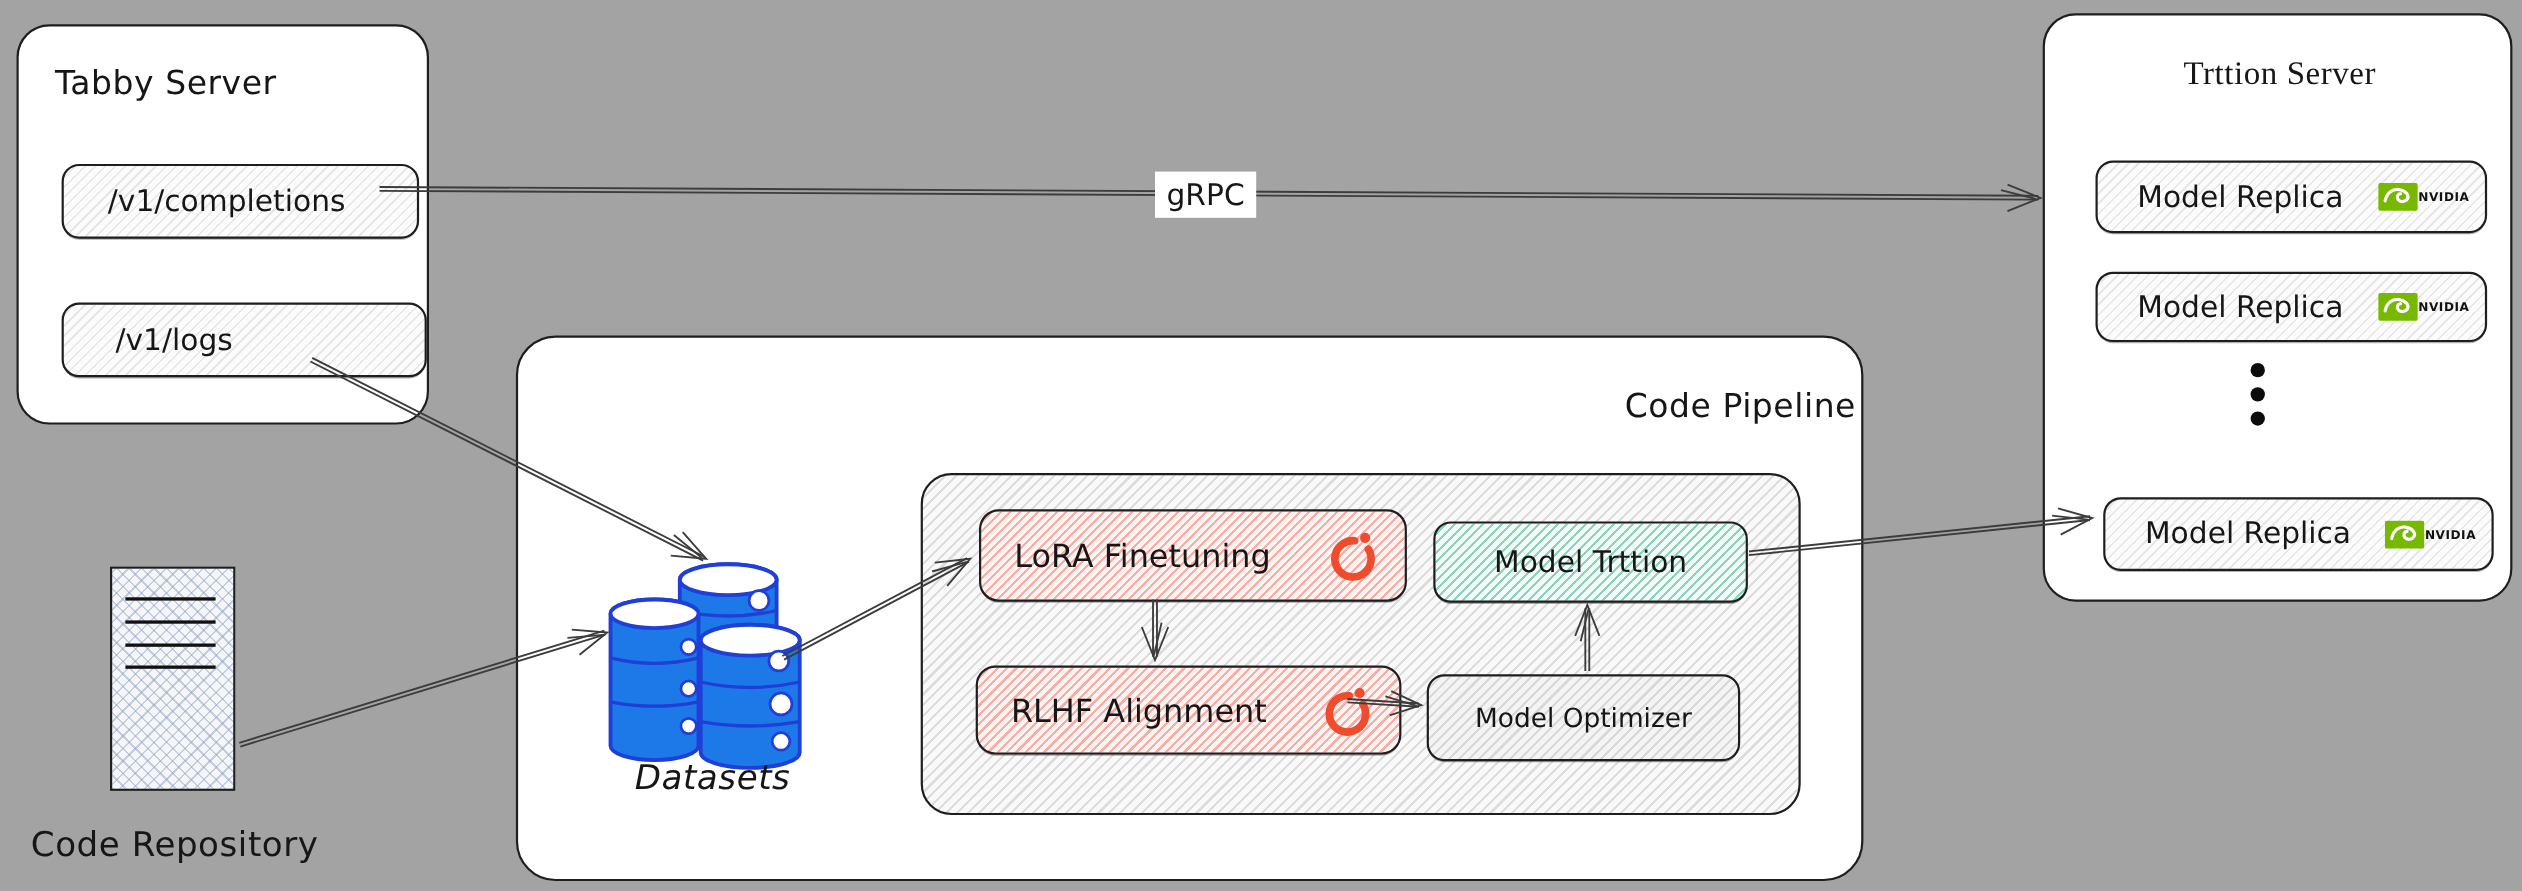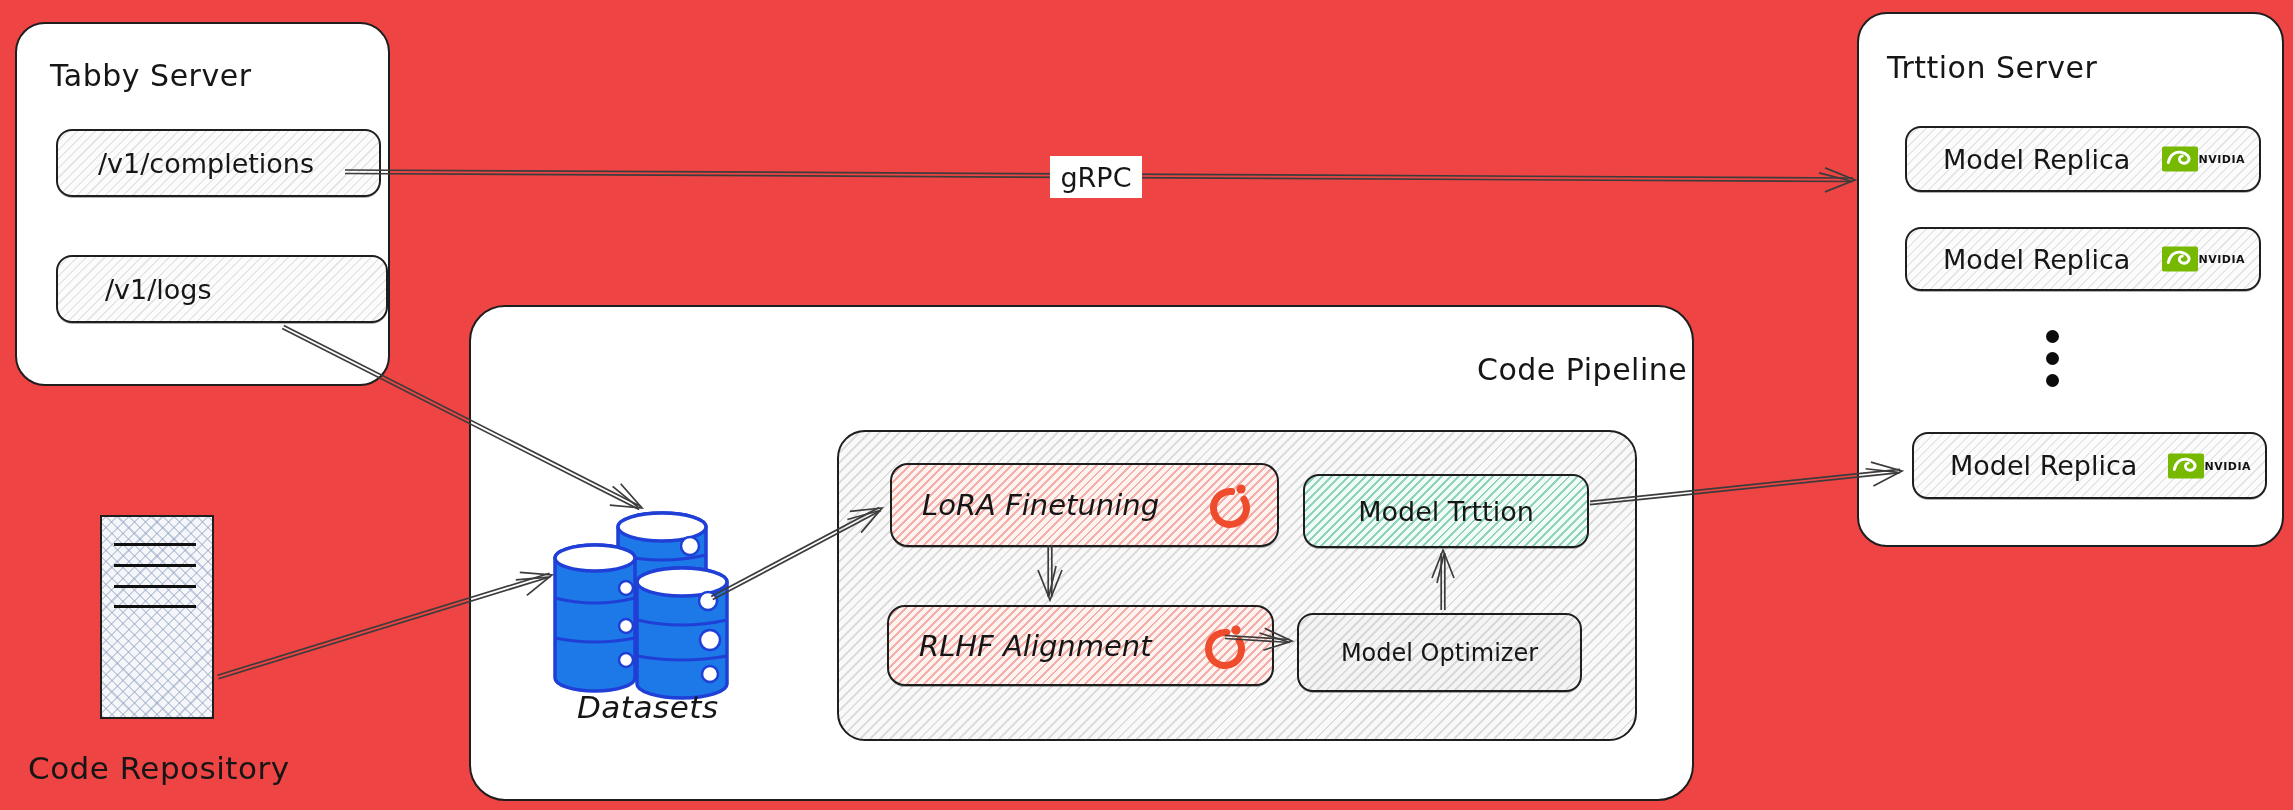--- a/index.html
+++ b/index.html
@@ -1,30 +1,30 @@
 <!DOCTYPE html>
 <html><head>
 <meta charset="utf-8">
 <style>
   html,body{margin:0;padding:0;background:#ffffff;}
-  #canvas{position:relative;width:2293px;height:810px;background:#ef4444;overflow:hidden;
+  #canvas{position:relative;width:2293px;height:810px;background:#a3a3a3;overflow:hidden;
     font-family:"DejaVu Sans","Liberation Sans",sans-serif;color:#161616;}
 
   .abs{position:absolute;}
   .node-box{position:absolute;border:2.5px solid #1e1e1e;border-radius:30px;background:#fff;z-index:2;}
   .pill{position:absolute;border:2px solid #1e1e1e;border-radius:16px;display:flex;align-items:center;
     z-index:3;box-shadow:0 2px 0 -1px rgba(30,30,30,.35);}
   .pill .lbl{font-size:27px;white-space:nowrap;}
   .title{position:absolute;font-size:30px;white-space:nowrap;z-index:3;letter-spacing:.5px;}
 
   
-  .hatch-faint{background:repeating-linear-gradient(135deg,rgba(120,120,120,.16) 0 1.5px,transparent 1.5px 6.5px),#fcfcfc;}
+  .hatch-faint{background:repeating-linear-gradient(135deg,rgba(120,120,120,.16) 0 1.5px,transparent 1.5px 6.5px),#fcfcfc;margin-top:20px;}
   .hatch-gray{background:repeating-linear-gradient(135deg,rgba(110,110,110,.20) 0 2px,transparent 2px 7px),#f9f9f9;}
   .hatch-gray-lt{background:repeating-linear-gradient(135deg,rgba(120,120,120,.22) 0 2px,transparent 2px 6.5px),#f4f4f4;}
-  .hatch-pink{background:repeating-linear-gradient(135deg,rgba(238,100,88,.48) 0 2px,transparent 2px 6px),#fdf3f1;font-style:italic;}
+  .hatch-pink{background:repeating-linear-gradient(135deg,rgba(238,100,88,.48) 0 2px,transparent 2px 6px),#fdf3f1;}
   .hatch-green{background:repeating-linear-gradient(135deg,rgba(47,174,122,.50) 0 2px,transparent 2px 6px),#f1fbf7;}
   .hatch-cross{background:
      repeating-linear-gradient(45deg,rgba(130,150,185,.42) 0 1.5px,transparent 1.5px 8px),
      repeating-linear-gradient(-45deg,rgba(130,150,185,.42) 0 1.5px,transparent 1.5px 8px),#f4f6f9;}
 
   #connector-layer{position:absolute;left:0;top:0;z-index:4;pointer-events:none;}
   #connector-layer path, #connector-layer line{stroke:#3c3c3c;stroke-width:1.7;fill:none;}
 
   
   #code-repo-icon{left:100px;top:515px;width:110px;height:200px;border:2.5px solid #1e1e1e;z-index:2;}
@@ -191,21 +191,21 @@
       <path d="M97 132 Q142 142 187 132" fill="none" stroke-width="3"></path>
       <path d="M97 168 Q142 176 187 168" fill="none" stroke-width="3"></path>
       <circle cx="168" cy="113" r="9" fill="#ffffff" stroke-width="2.5"></circle>
       <circle cx="170" cy="152" r="10" fill="#ffffff" stroke-width="2.5"></circle>
       <circle cx="170" cy="186" r="8" fill="#ffffff" stroke-width="2.5"></circle>
     </g>
   </svg>
   <div class="title" style="left:577px;top:689px;font-size:31px;font-style:italic;">Datasets</div>
 
   <div class="node-box" style="left:1857px;top:12px;width:423px;height:531px;"></div>
-  <div class="title" style="left:1887px;top:50px;">Trttion Server</div>
+  <div class="title" style="left:1985px;top:50px;font-family:Liberation Serif, serif;">Trttion Server</div>
 
   <div class="pill hatch-faint" style="left:1905px;top:126px;width:302px;height:62px;padding:0 14px 0 36px;">
     <span class="lbl">Model Replica</span>
     <span class="nvidia">
       <svg width="36" height="26" viewBox="0 0 40 28">
         <rect width="40" height="28" rx="2" fill="#76b900"></rect>
         <path d="M7 18 C8.5 9.5 15 5.5 21 6.5 C28 7.7 31.5 12.5 29.5 16 C27.8 19 22.5 19.8 20.3 17 C18.3 14.5 19.5 11 22.5 10.8" fill="none" stroke="#ffffff" stroke-width="3.2" stroke-linecap="round"></path>
       </svg>
       <span class="nv-word">NVIDIA</span>
     </span>

